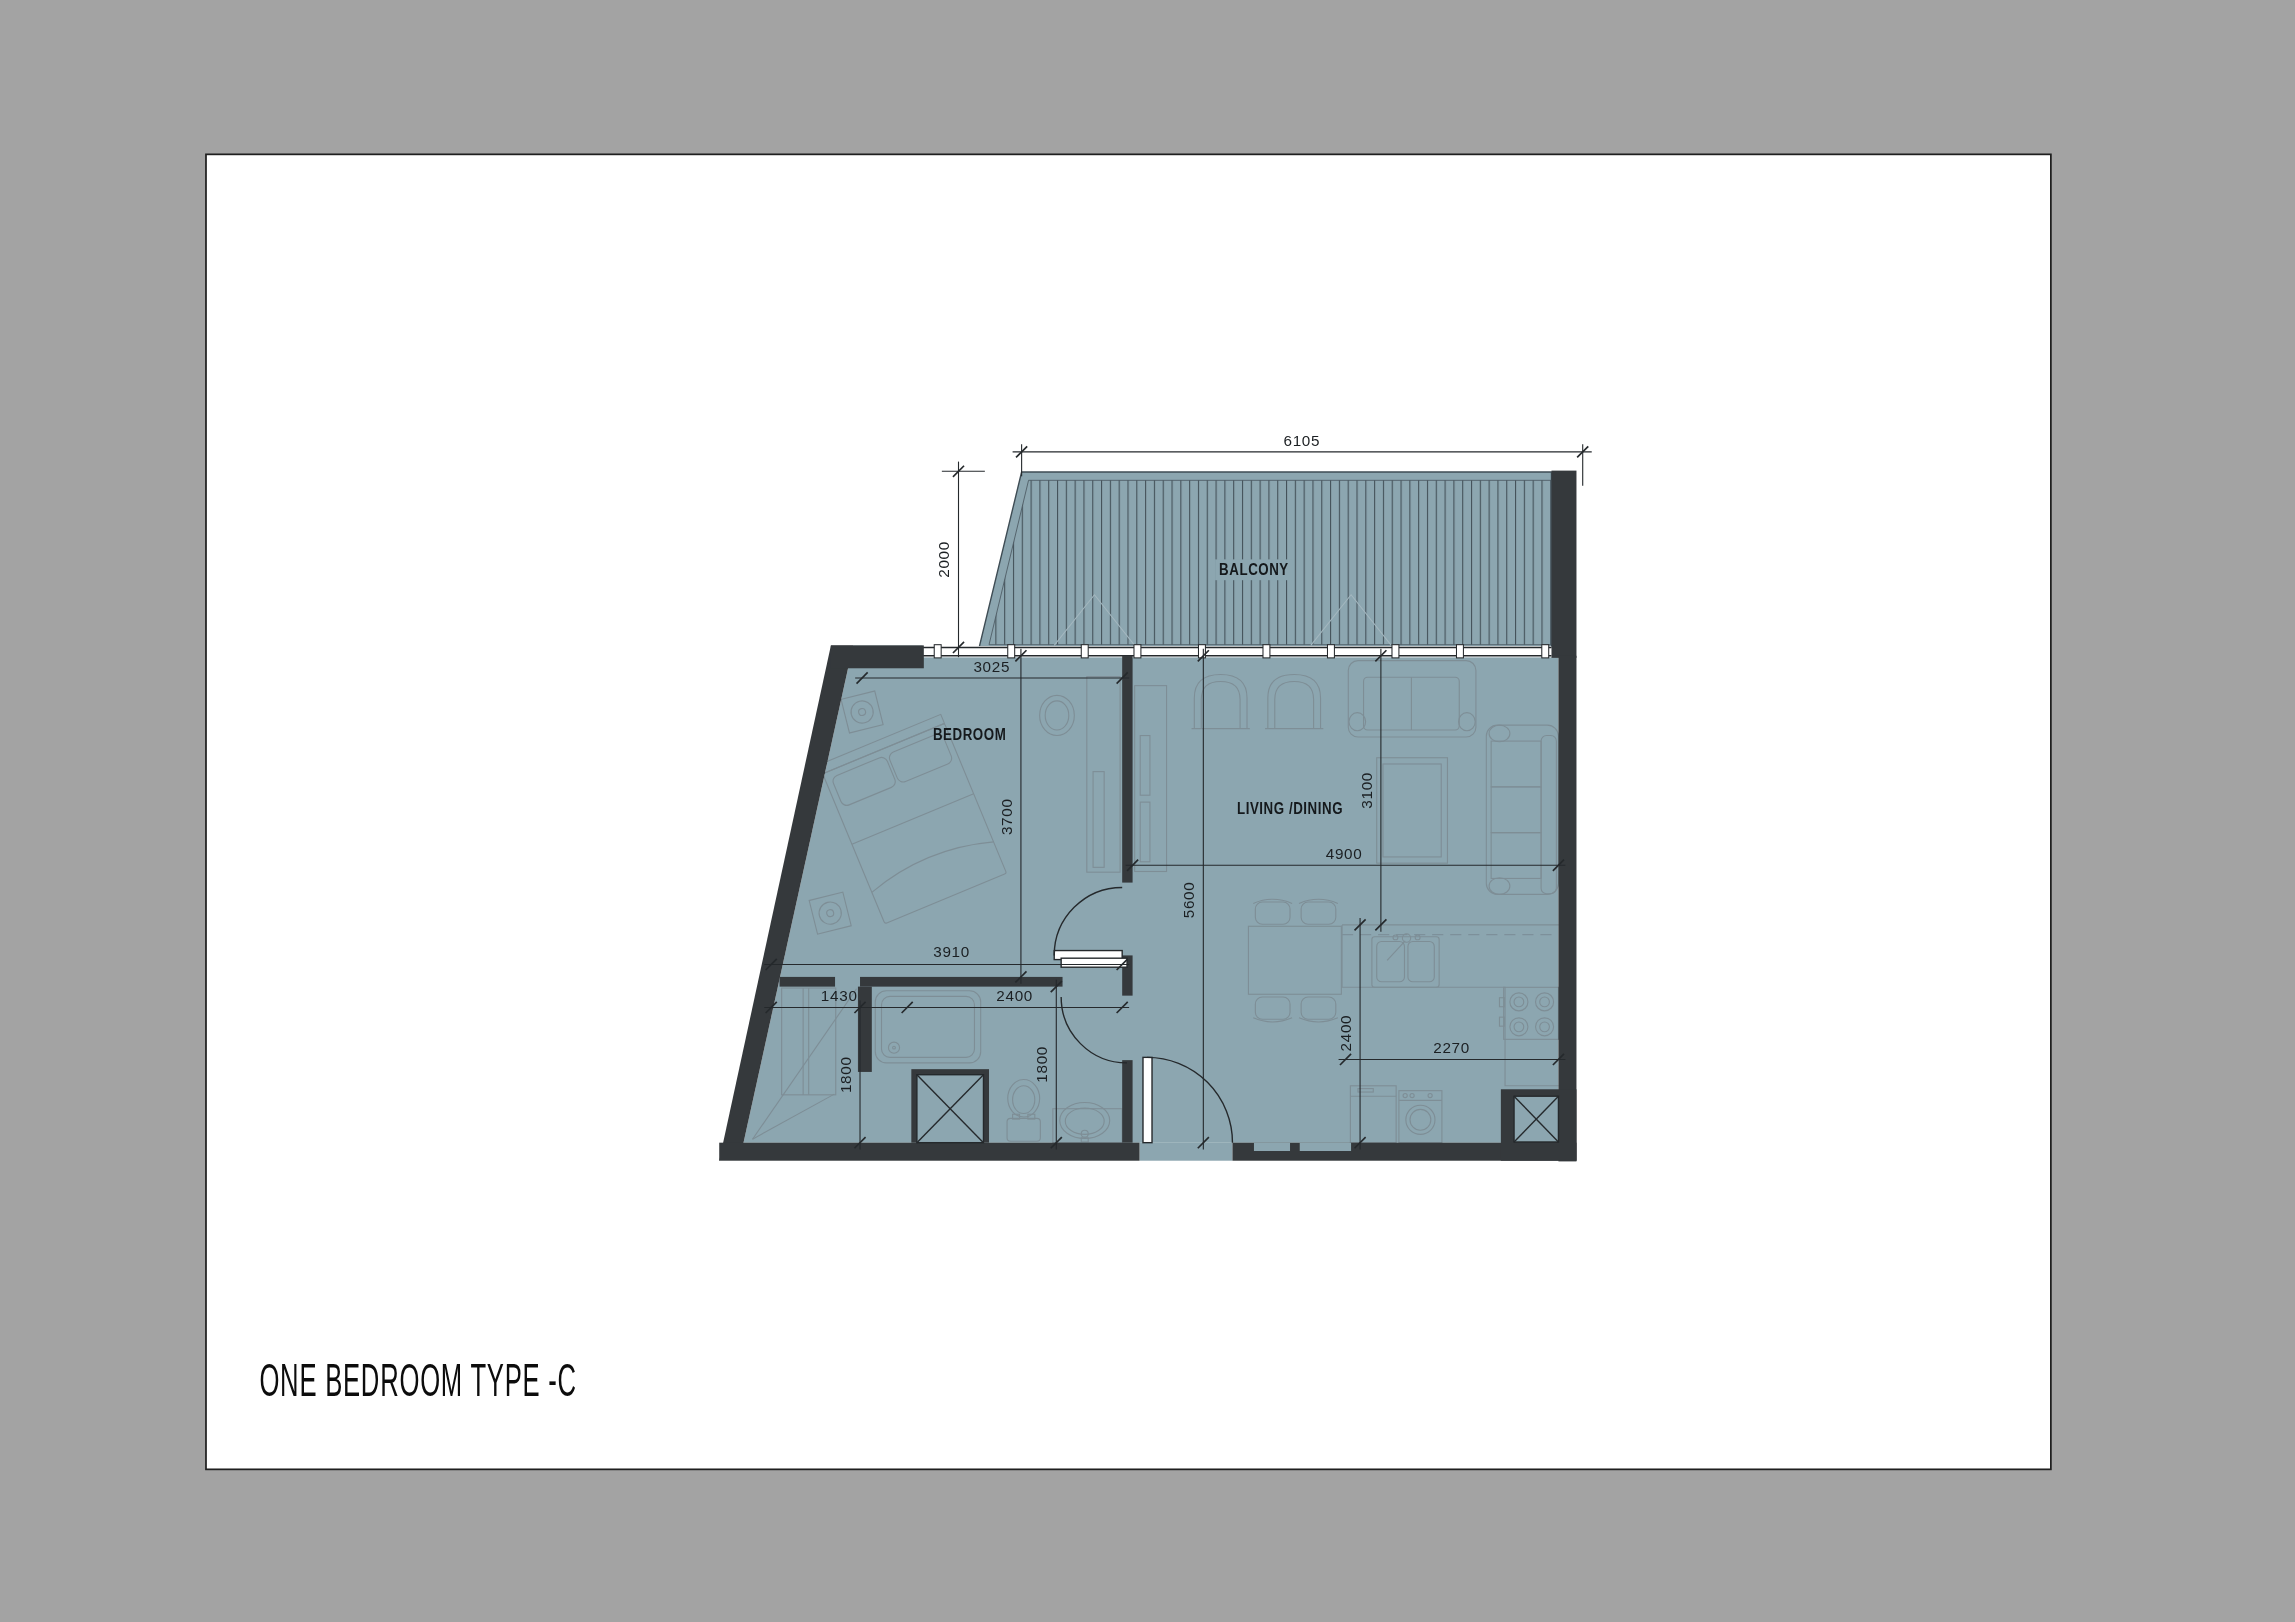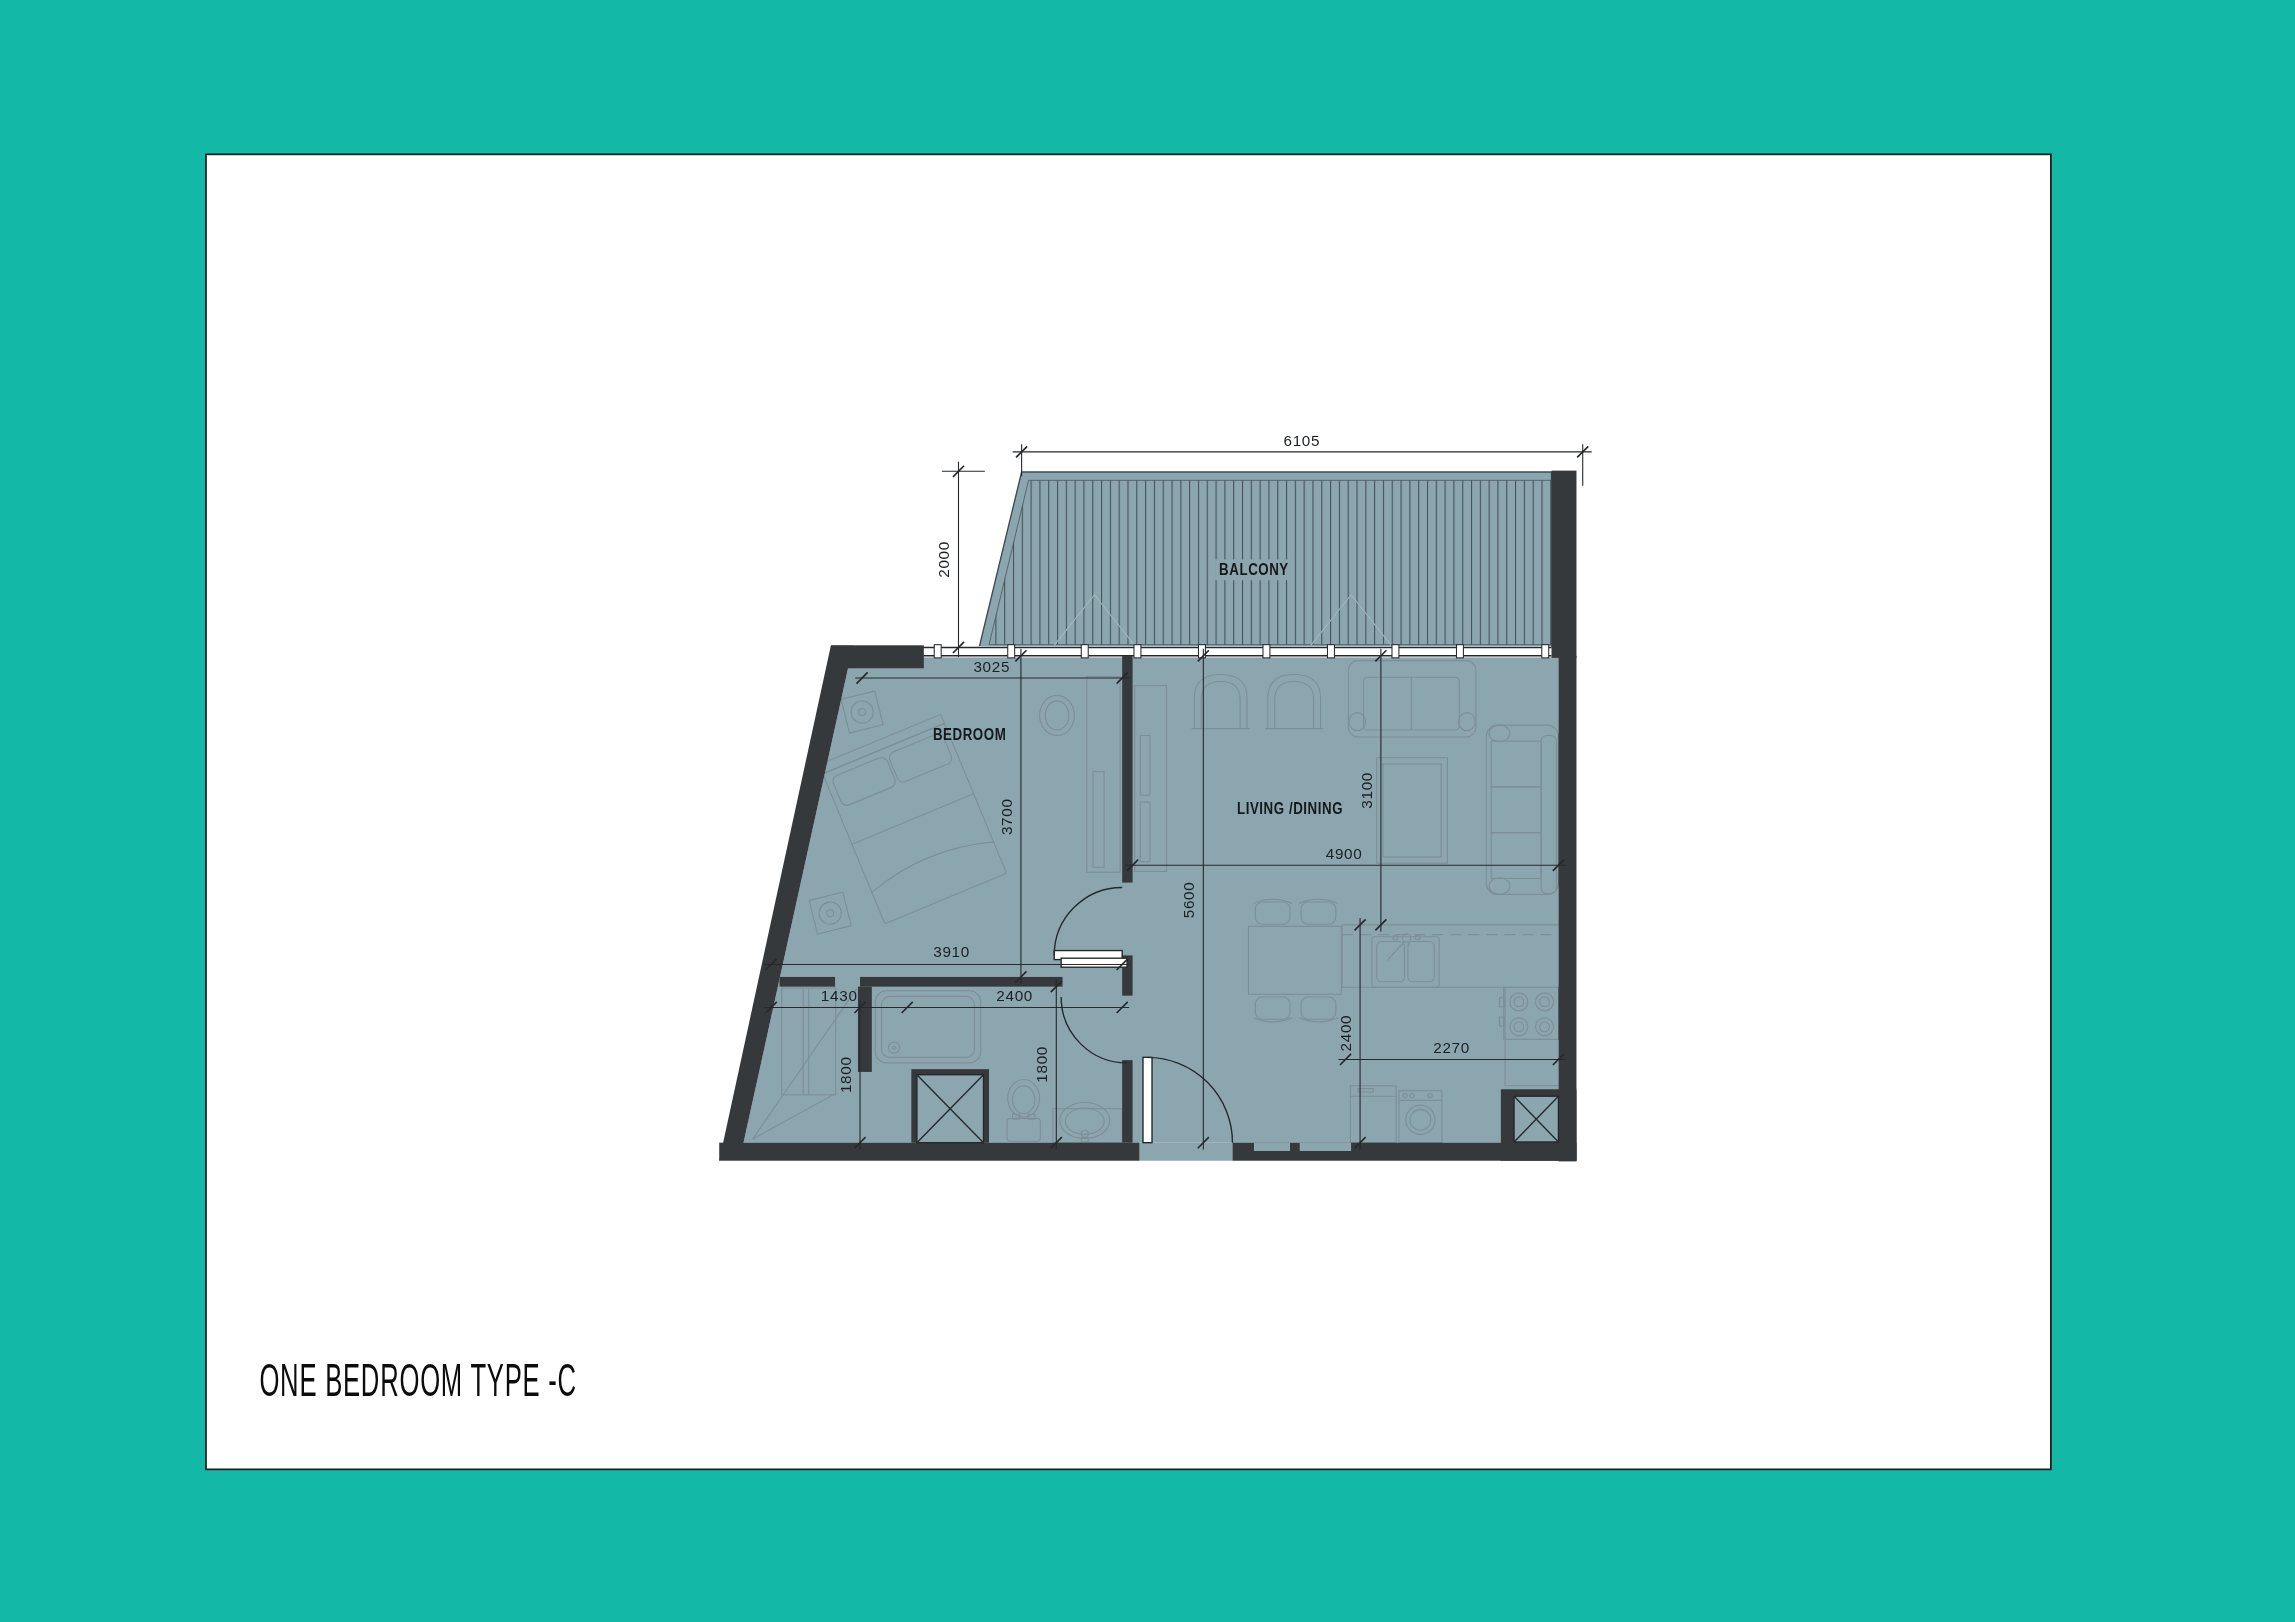--- a/index.html
+++ b/index.html
@@ -1,16 +1,16 @@
 <!DOCTYPE html>
 <html style="font-size:11px"><head>
 <meta charset="utf-8">
 <style>
   html,body{margin:0;padding:0;background:#ffffff;}
-  .canvas{position:relative;width:2295px;height:1623px;background:#14b8a6;overflow:hidden;}
+  .canvas{position:relative;width:2295px;height:1623px;background:#a3a3a3;overflow:hidden;}
   svg{display:block;}
   text{font-family:"Liberation Sans", sans-serif;}
   .dimtext{font-size:22px;letter-spacing:1px;}
   .roomlabel{font-size:24px;font-weight:bold;letter-spacing:1px;}
   .titletext{font-size:66px;font-weight:400;letter-spacing:2px;}
 </style>
 </head>
 <body>
 
 <div class="canvas">

